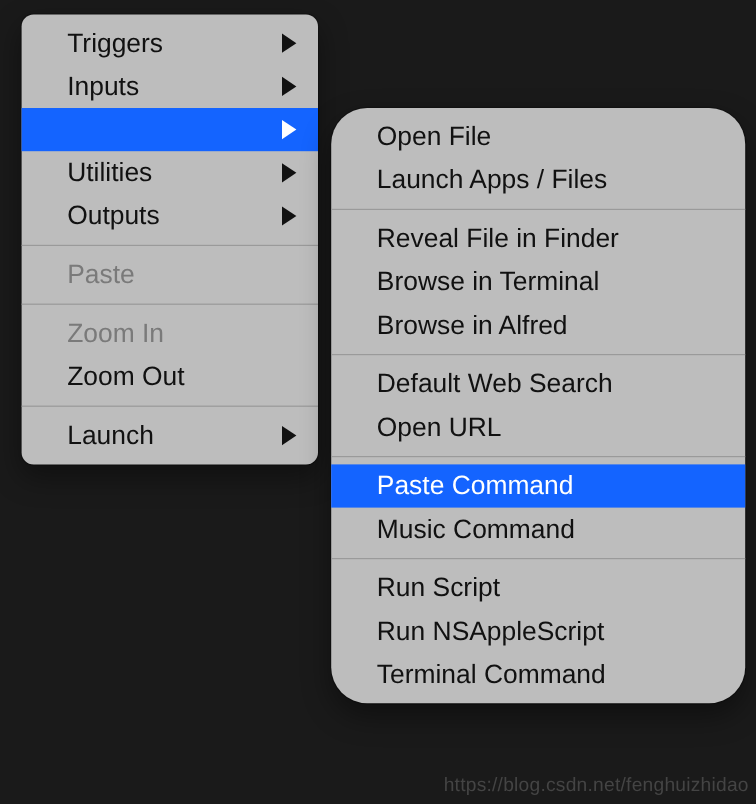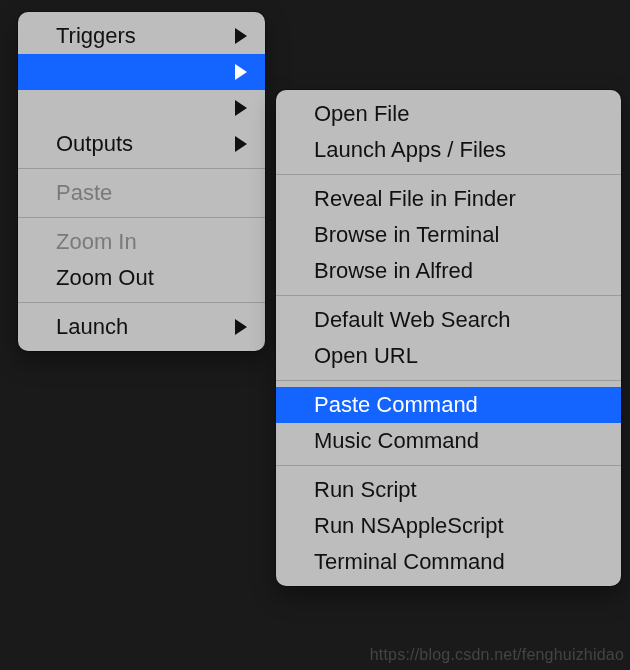--- a/index.html
+++ b/index.html
@@ -22,20 +22,21 @@
     box-shadow: 0 0 0 1px rgba(0,0,0,.25), 0 10px 24px rgba(0,0,0,.4);
   }
   .menu.main {
     left: 18px; top: 12px;
     width: 247px;
     text-align: center;
   }
   .menu.sub {
     left: 276px; top: 90px;
     width: 345px;
+    border-radius: 30px;
   }
   .item {
     position: relative;
     height: 36px;
     display: flex;
     align-items: center;
     padding: 0 34px 0 38px;
     font-size: 22px;
     color: #111;
     cursor: default;
@@ -72,24 +73,29 @@
 </head>
 <body>
 
 <div class="stage">
 
   <div class="menu main">
     <div class="item">
       <span>Triggers</span>
       <span class="arrow"></span>
     </div>
+    <div class="item">
+      <span>Inputs</span>
+      <span class="arrow"></span>
+    </div>
     <div class="item selected">
       <span class="arrow"></span>
     </div>
     <div class="item">
+      <span>Utilities</span>
       <span class="arrow"></span>
     </div>
     <div class="item">
       <span>Outputs</span>
       <span class="arrow"></span>
     </div>
 
     <div class="sep"></div>
 
     <div class="item disabled">

